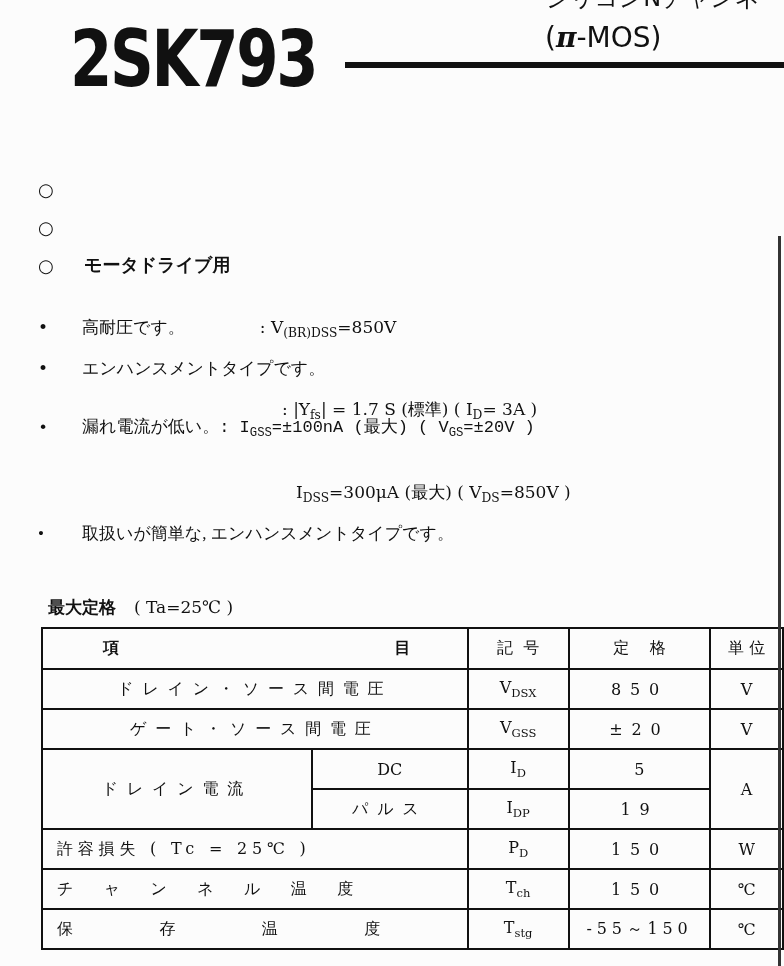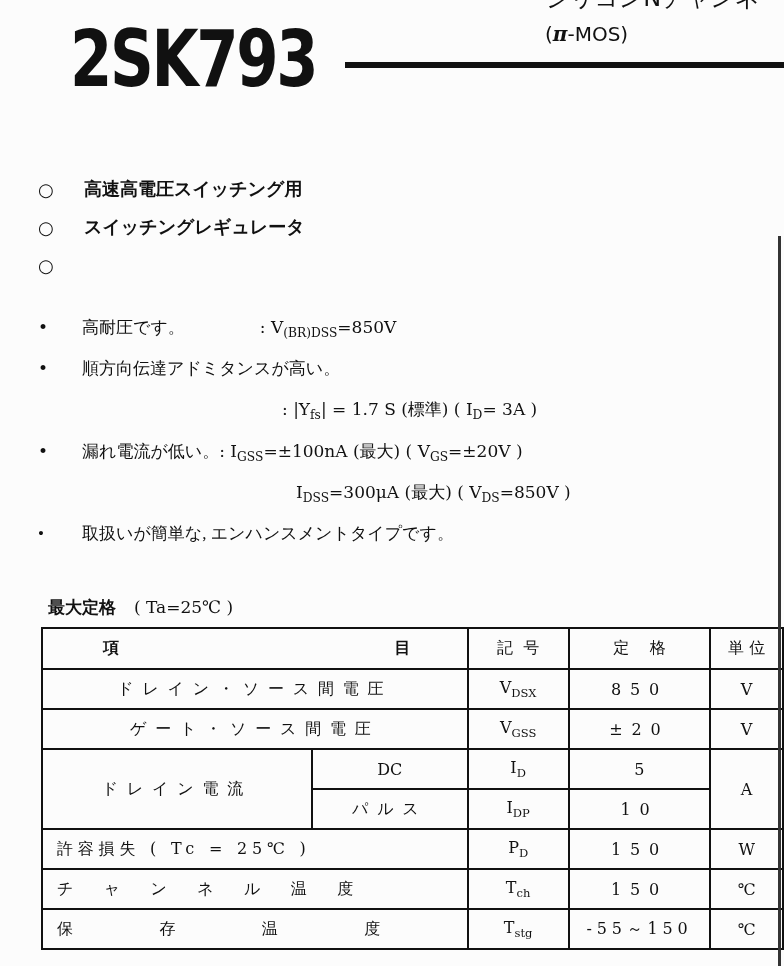--- a/index.html
+++ b/index.html
@@ -8,21 +8,21 @@
     font-family:"DejaVu Serif", serif; color:#111;
   }
   .abs { position:absolute; }
   .part {
     left:70px; top:20px; font-family:"DejaVu Sans", sans-serif; font-weight:bold;
     font-size:78px; letter-spacing:-3px; transform:scaleX(0.78); transform-origin:left top;
     line-height:1;
   }
   .rule { left:345px; top:62px; width:439px; height:6px; background:#111; }
   .subtitle1 { left:545px; top:-14px; font-family:"DejaVu Sans", sans-serif; font-size:24px; white-space:nowrap; line-height:1; }
-  .subtitle2 { left:545px; top:24px; font-family:"DejaVu Sans", sans-serif; font-size:20px; white-space:nowrap; line-height:1; }
+  .subtitle2 { left:545px; top:24px; font-family:"DejaVu Sans", sans-serif; font-size:28px; white-space:nowrap; line-height:1; }
   .subtitle2 .pi { font-family:"DejaVu Serif", serif; font-style:italic; font-weight:bold; }
   .app-list { left:38px; top:170px; font-family:"DejaVu Sans", sans-serif; font-size:18px; font-weight:bold; }
   .app-item { height:38px; display:flex; align-items:center; white-space:nowrap; }
   .app-item .circ { width:14px; display:inline-block; font-weight:normal; margin-right:32px; }
   .feat { left:38px; font-size:17px; white-space:nowrap; }
   .feat .dot { display:inline-block; width:44px; }
   .sub { font-size:0.72em; vertical-align:-0.35em;margin-top:35px; }
   .table-title { left:48px; top:596px; font-size:17px; white-space:nowrap; }
   .table-title b { font-family:"DejaVu Sans", sans-serif; }
   table.ratings {
@@ -42,41 +42,40 @@
 <body>
 
 <div class="abs part">2SK793</div>
 <div class="abs rule"></div>
 <div class="abs subtitle1">シリコンNチャンネ</div>
 <div class="abs subtitle2"><span>(</span><span class="pi">π</span><span>-MOS)</span></div>
 
 <div class="abs app-list">
   <div class="app-item">
       <span class="circ">○</span>
-      <span>高速高電圧スイッチング用</span>
     </div>
   <div class="app-item">
       <span class="circ">○</span>
-      <span>スイッチングレギュレータ</span>
     </div>
   <div class="app-item">
       <span class="circ">○</span>
+      <span>モータドライブ用</span>
     </div>
 </div>
 
 <div class="abs feat" style="top:316px;">
   <span class="dot">•</span><span>高耐圧です。</span><span style="display:inline-block;width:75px"></span><span>: V</span><span class="sub">(BR)DSS</span><span>=850V</span>
 </div>
 <div class="abs feat" style="top:357px;">
-  <span class="dot">•</span><span>順方向伝達アドミタンスが高い。</span>
+  <span class="dot">•</span><span>エンハンスメントタイプです。</span>
 </div>
 <div class="abs feat" style="top:398px; left:282px;">
   <span>: |Y</span><span class="sub">fs</span><span>| = 1.7 S (標準) ( I</span><span class="sub">D</span><span>= 3A )</span>
 </div>
-<div class="abs feat" style="top:440px;">
+<div class="abs feat" style="top:415px;font-family:Liberation Mono, monospace;">
   <span class="dot">•</span><span>漏れ電流が低い。:</span><span> I</span><span class="sub">GSS</span><span>=±100nA (最大) ( V</span><span class="sub">GS</span><span>=±20V )</span>
 </div>
 <div class="abs feat" style="top:481px; left:296px;">
   <span>I</span><span class="sub">DSS</span><span>=300μA (最大) ( V</span><span class="sub">DS</span><span>=850V )</span>
 </div>
 <div class="abs feat" style="top:522px;font-family:Liberation Serif, serif;">
   <span class="dot">•</span><span>取扱いが簡単な, エンハンスメントタイプです。</span>
 </div>
 
 <div class="abs table-title"><b>最大定格</b><span style="display:inline-block;width:18px"></span><span>( Ta=25℃ )</span></div>
@@ -109,21 +108,21 @@
   <tr>
     <td rowspan="2" class="c1a spaced">ドレイン電流</td>
     <td class="c1b">DC</td>
     <td><span>I</span><span class="sub">D</span></td>
     <td>5</td>
     <td rowspan="2">A</td>
   </tr>
   <tr>
     <td class="c1b spaced">パルス</td>
     <td><span>I</span><span class="sub">DP</span></td>
-    <td class="spaced">10</td>
+    <td class="spaced">19</td>
   </tr>
   <tr>
     <td colspan="2" class="lefttxt" style="letter-spacing:0.3em;margin-top:48px;">許容損失 ( Tc = 25℃ )</td>
     <td><span>P</span><span class="sub">D</span></td>
     <td class="spaced">150</td>
     <td>W</td>
   </tr>
   <tr>
     <td colspan="2" class="lefttxt" style="letter-spacing:1.9em;">チャンネル温度</td>
     <td><span>T</span><span class="sub">ch</span></td>

